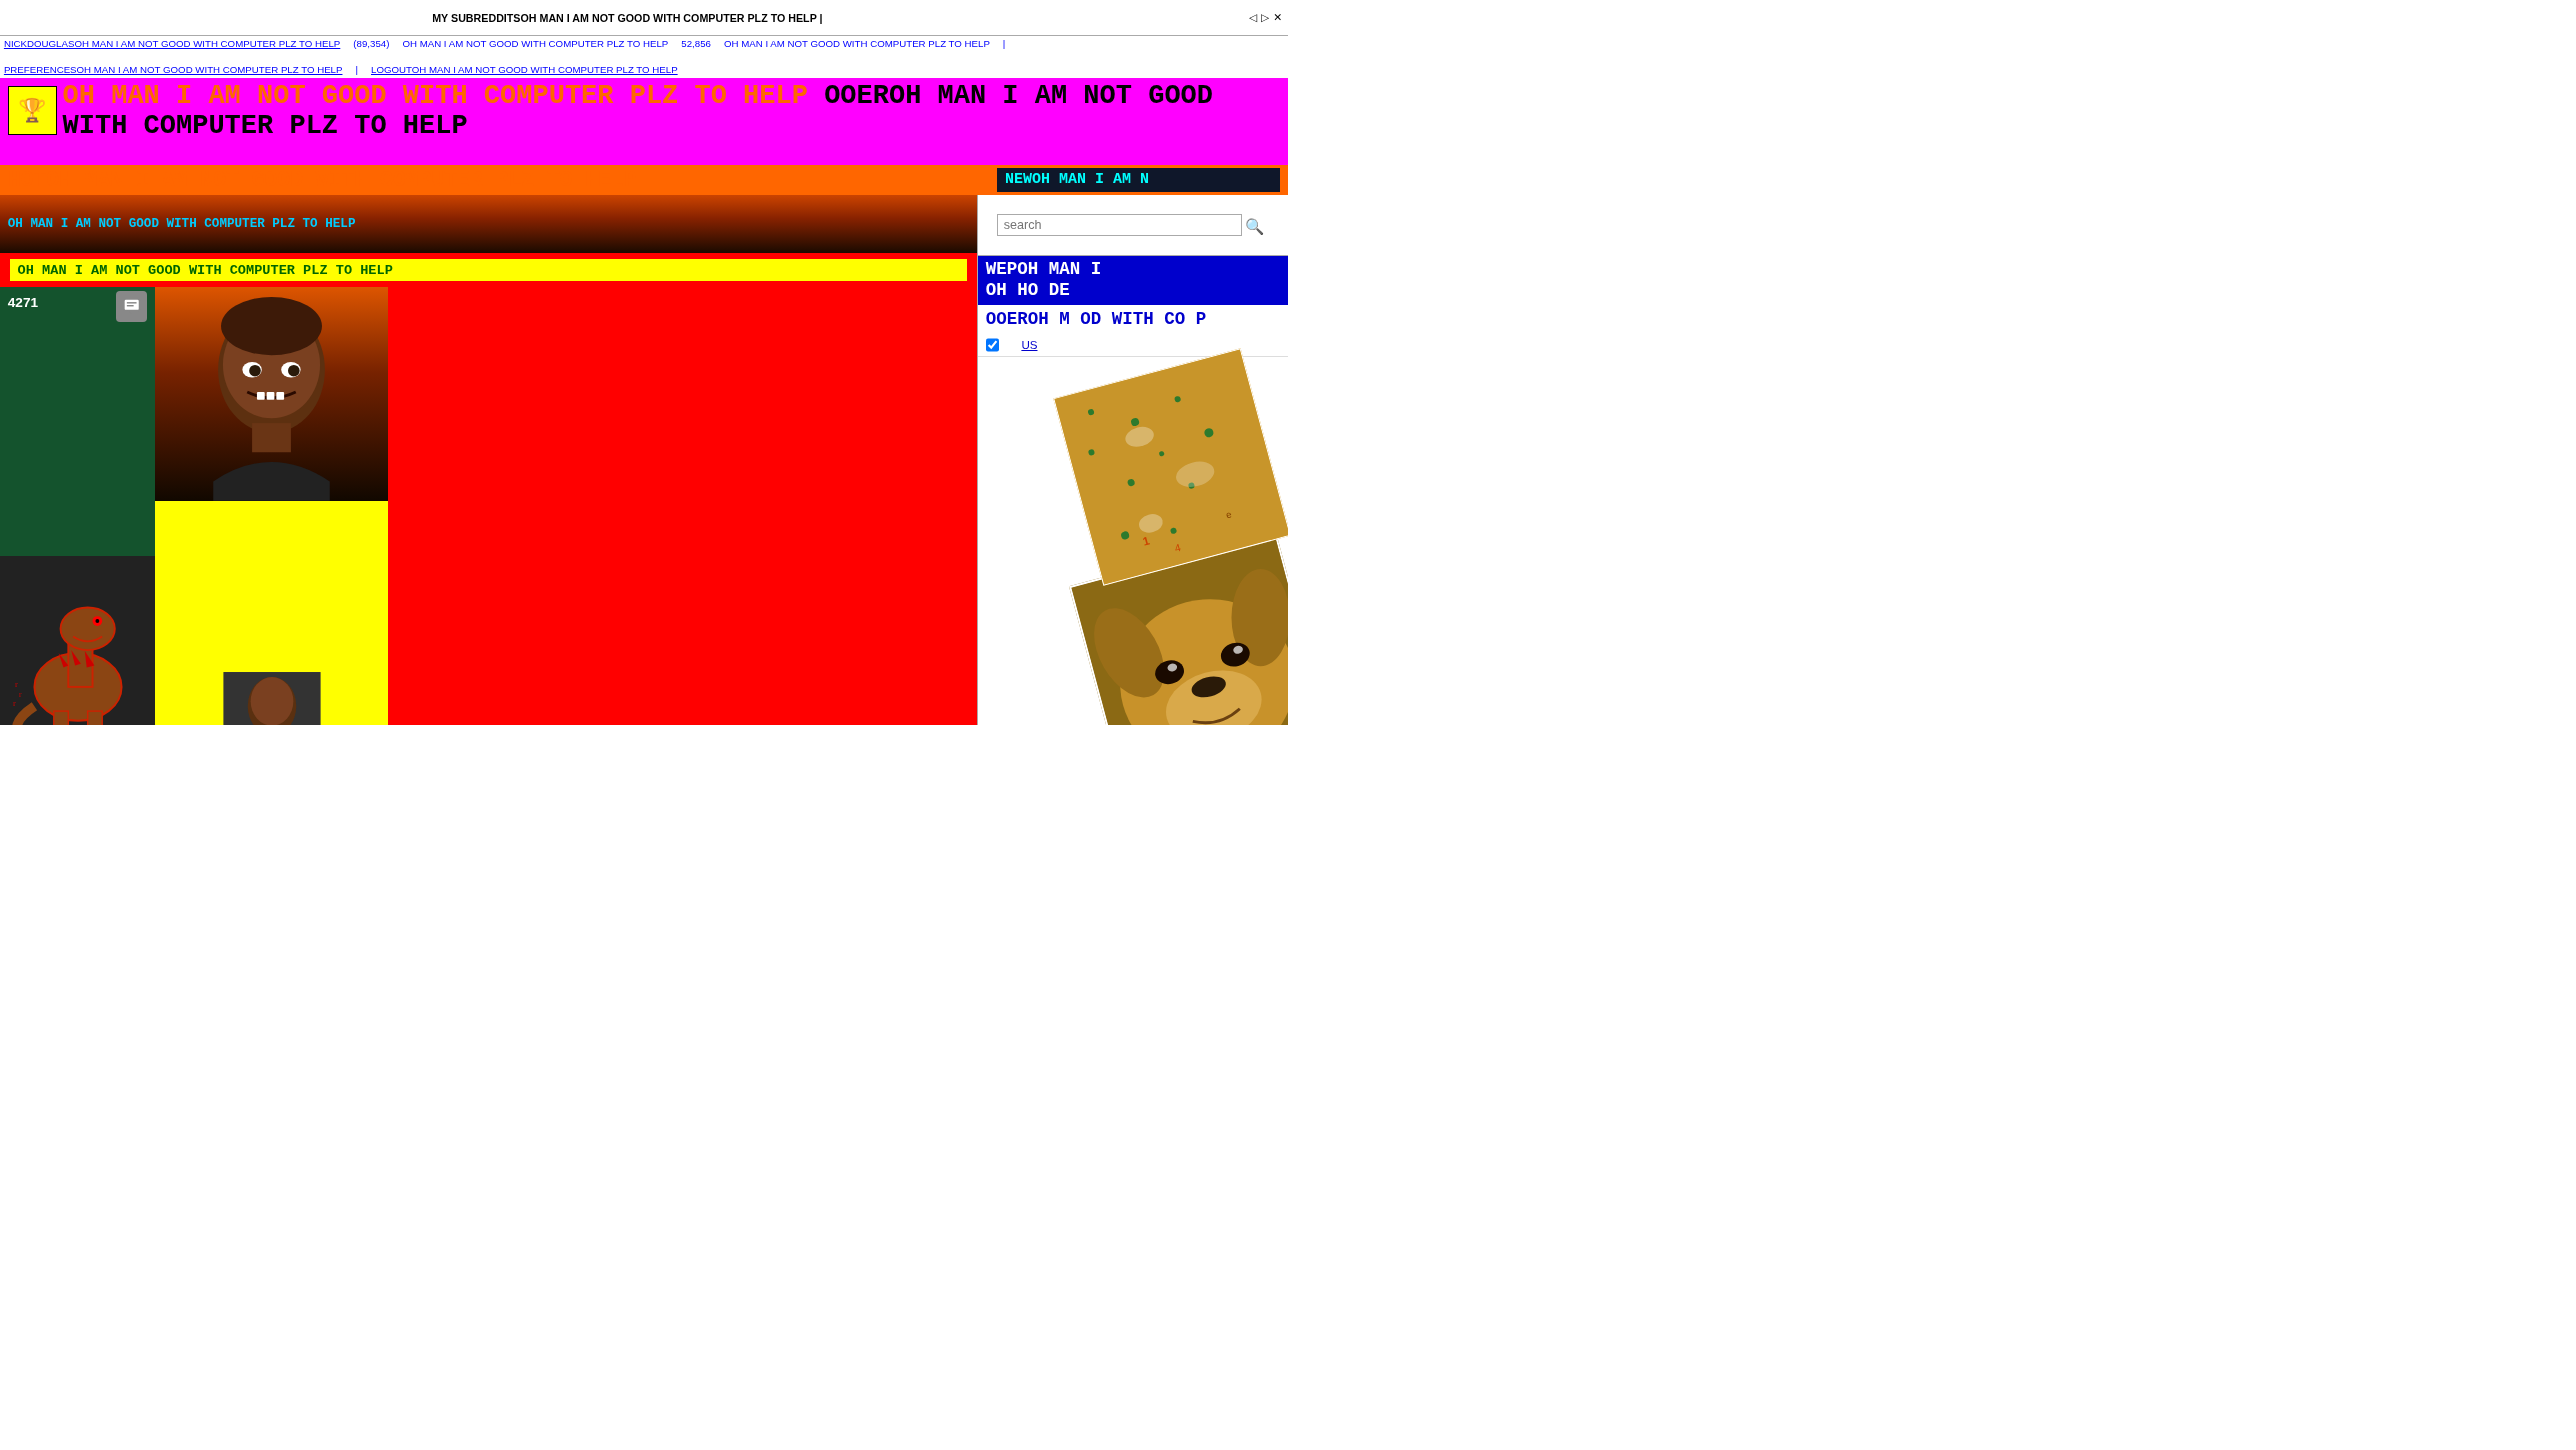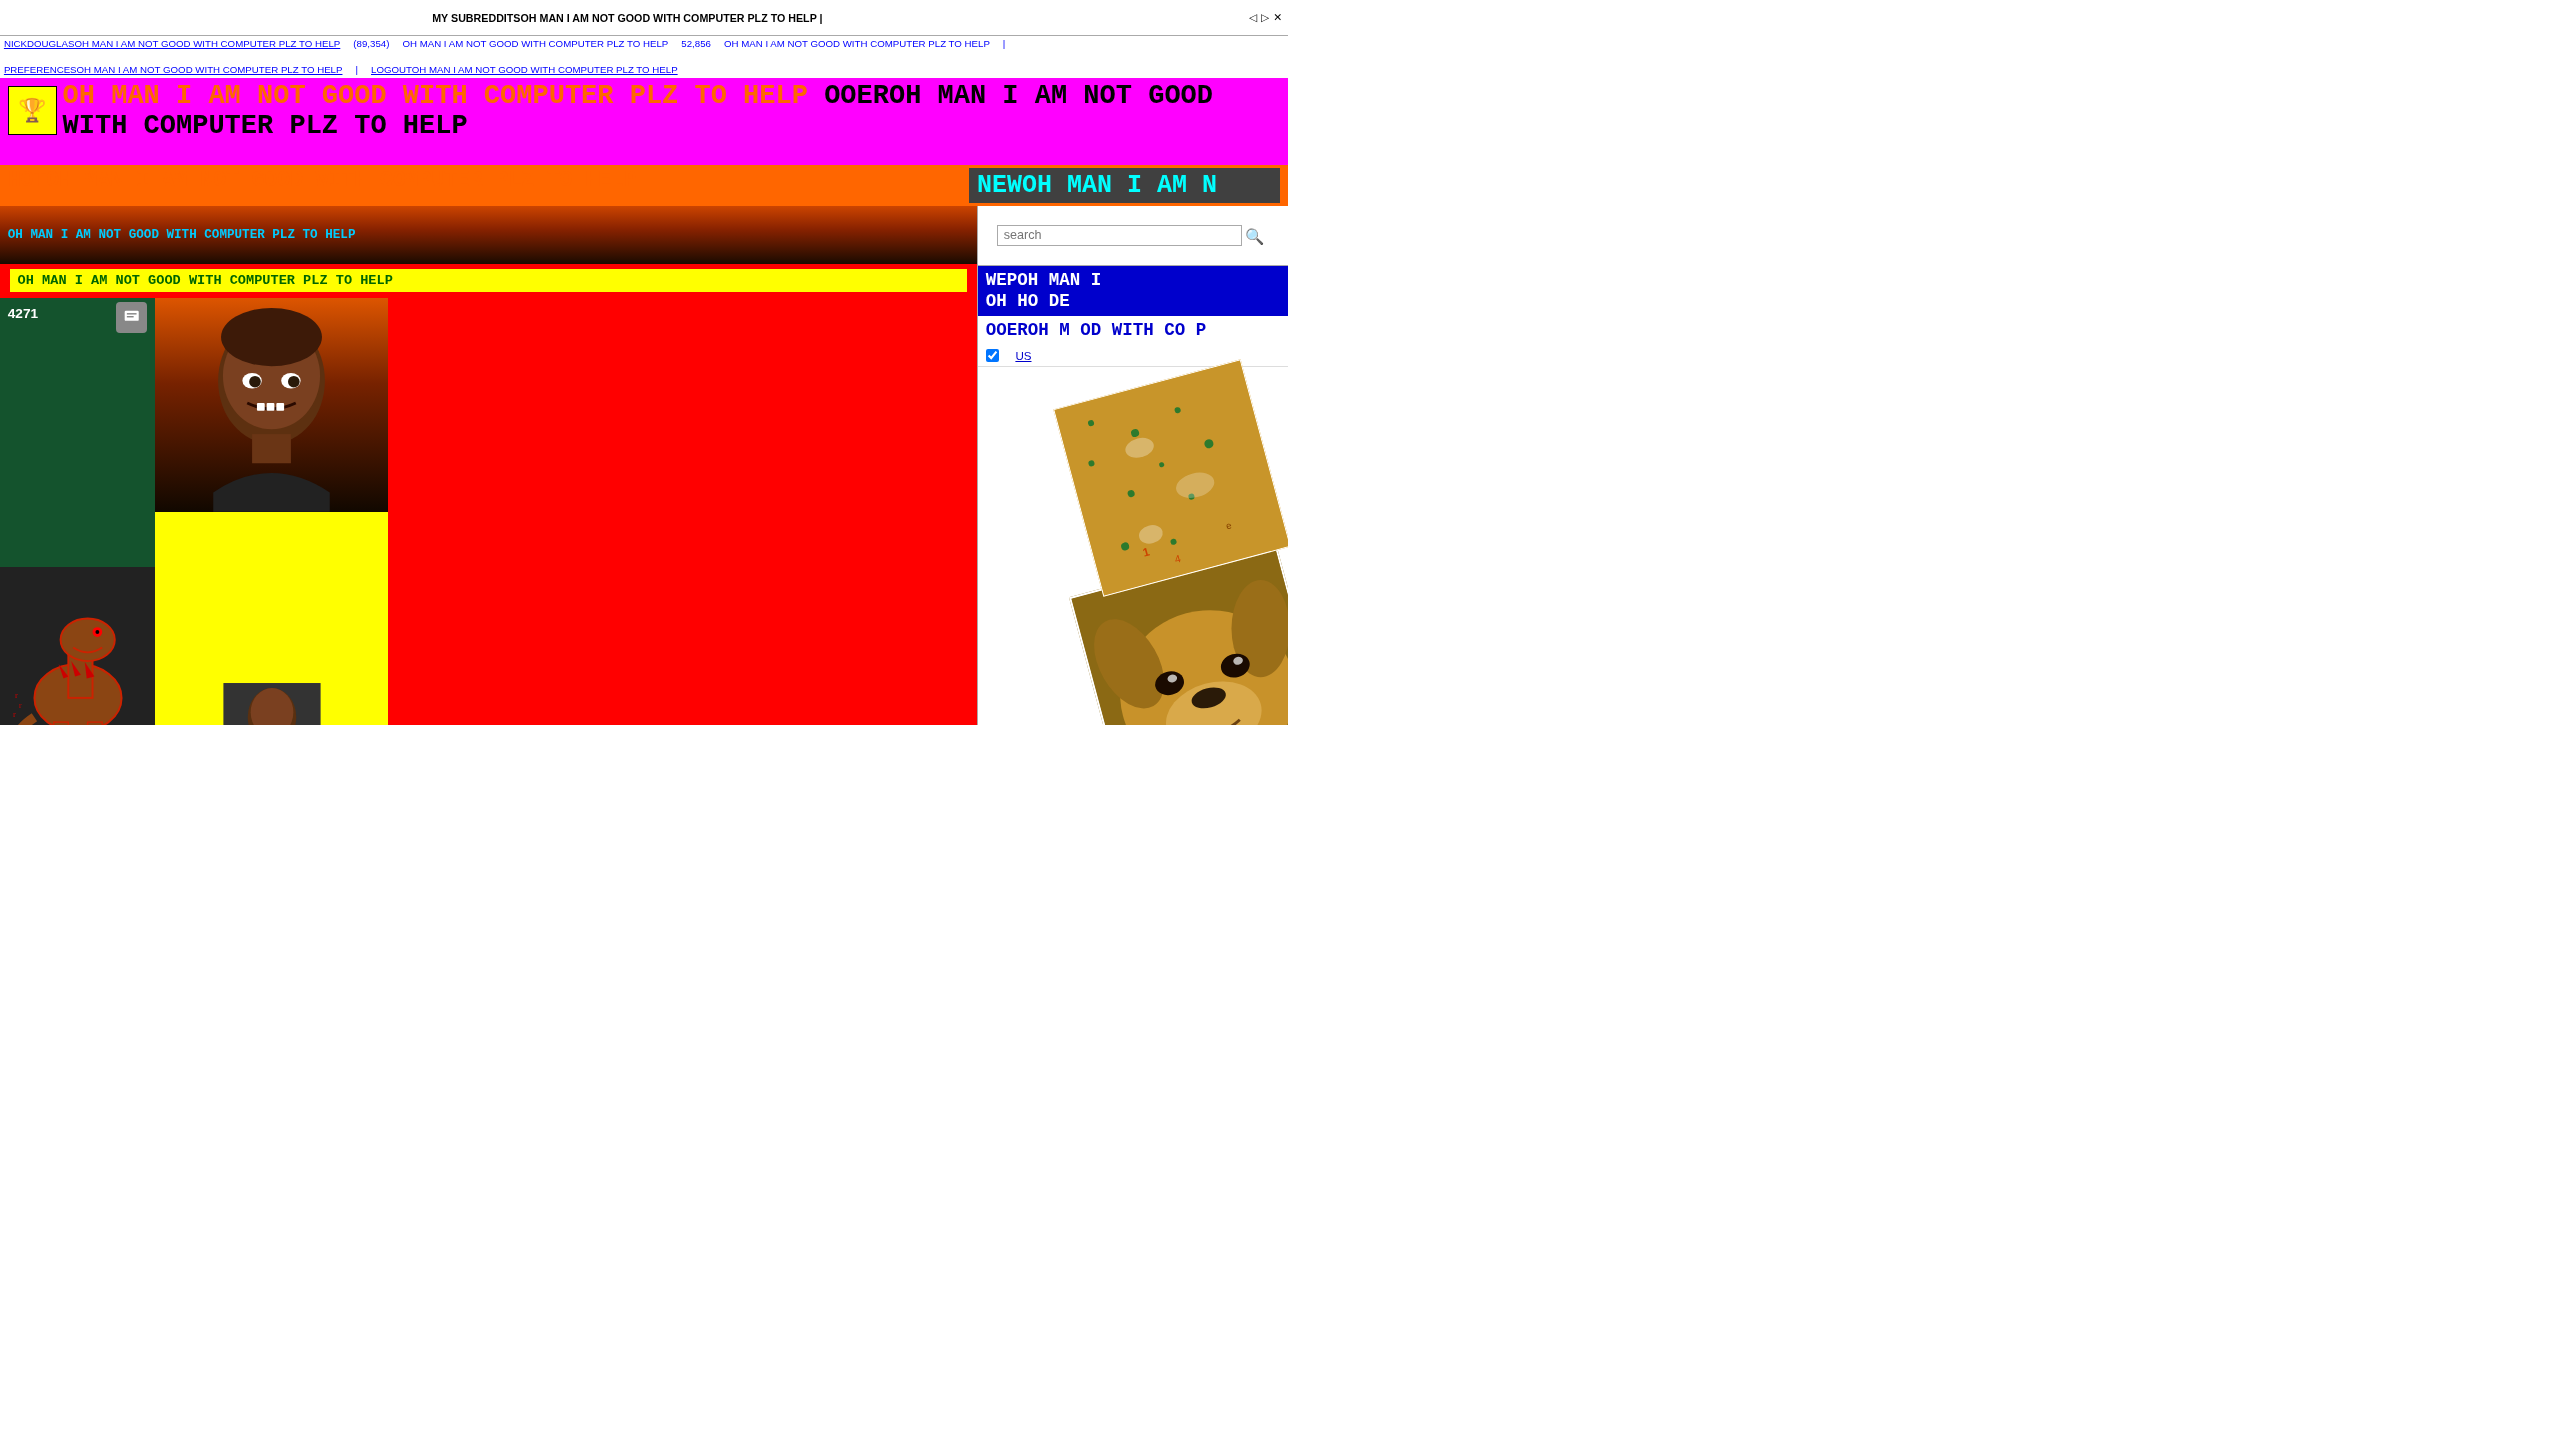--- a/index.html
+++ b/index.html
@@ -83,27 +83,27 @@
     }
     #orange-bar-left {
       flex: 1;
       font-size: 21.4px;
       font-weight: bold;
       color: #ff6600;
       background: #ff6600;
       font-family: 'Courier New', monospace;
     }
     #orange-bar-right {
-      background: #404040;
+      background: #0f172a;
       padding: 2.9px 7.8px;
-      font-size: 25px;
+      font-size: 15px;
       font-weight: bold;
       color: #00ffff;
       font-family: 'Courier New', monospace;
-      width: 311px;
+      width: 283px;
       overflow: hidden;
       white-space: nowrap;
     }
 
     
     #main-layout {
       display: flex;
       height: calc(725px - 170px);
     }
 
@@ -296,21 +296,21 @@
       font-weight: bold;
       font-family: Liberation Mono, monospace;
       padding: 3.9px 7.8px;
       line-height: 1.2;
     }
 
     #sidebar-link-row {
       display: flex;
       align-items: center;
       padding: 3.9px 7.8px;
-      gap: 16px;
+      gap: 22px;
       border-bottom: 1px solid #ddd;
     }
     #sidebar-link-row span { font-size: 11.6px; color: #000; }
     #sidebar-checkbox { width: 13.6px; height: 13.6px; }
 
     
     #doge-image {
       position: absolute;
       bottom: -19.4px;
       right: -19.4px;

